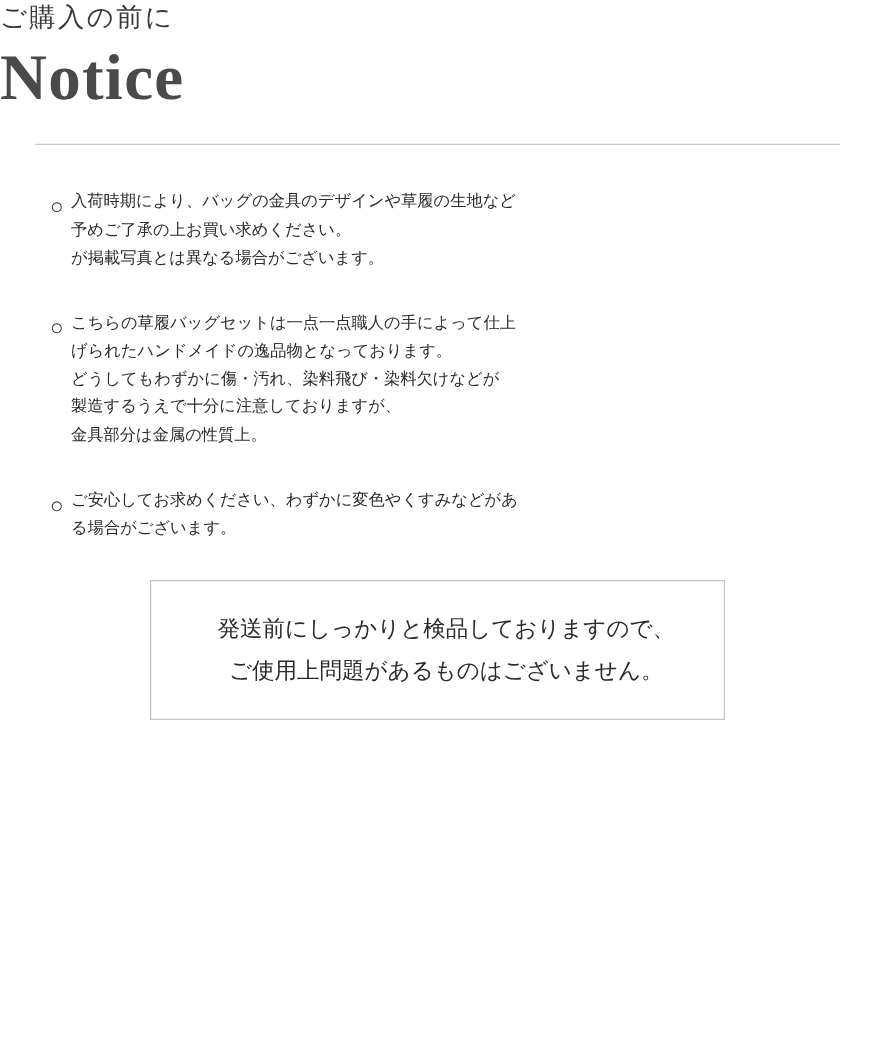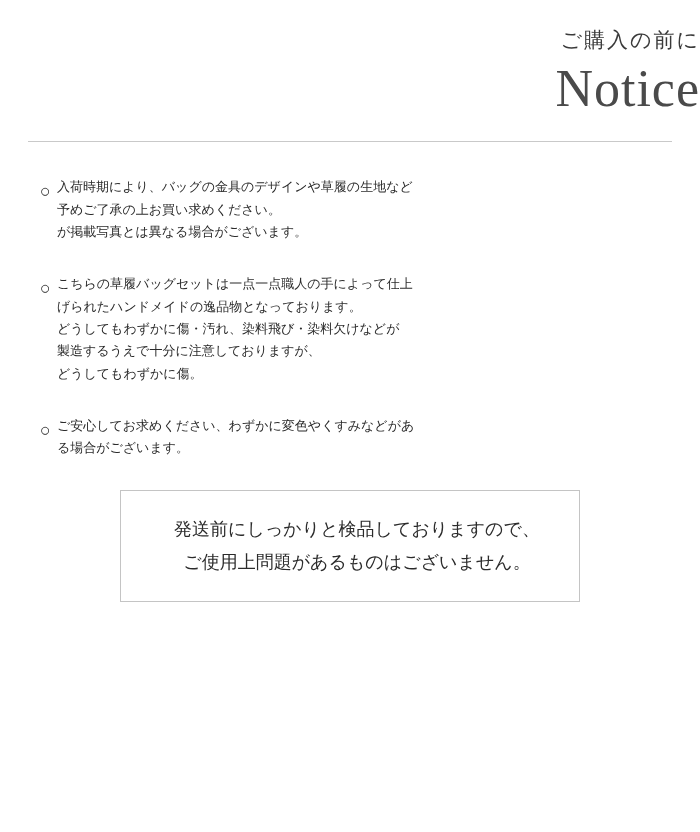--- a/index.html
+++ b/index.html
@@ -14,34 +14,33 @@
     color: #2b2b2b;
     overflow: hidden;
   }
   .page {
     width: 700px;
     height: 832px;
     position: relative;
     box-sizing: border-box;
   }
   .header {
-    text-align: right;
-    padding-top: 26px;
+    text-align: left;
   }
   .header .subtitle {
     font-family: "Liberation Serif", serif;
     font-size: 21px;
     letter-spacing: 2px;
     color: #3a3a3a;
     line-height: 1.4;
   }
   .header .title {
     font-family: "Liberation Serif", serif;
     font-size: 52px;
-    font-weight: 400;
+    font-weight: 700;
     letter-spacing: 1px;
     color: #4a4a4a;
     line-height: 1.15;
     margin-top: 4px;
   }
   .rule {
     border: 0;
     border-top: 1px solid #c9c9c9;
     margin: 22px 28px 0 28px;
   }
@@ -109,21 +108,21 @@
       </div>
     </div>
 
     <div class="note">
       <span class="bullet">○</span>
       <div class="note-body">
         <span class="note-line">こちらの草履バッグセットは一点一点職人の手によって仕上</span>
         <span class="note-line">げられたハンドメイドの逸品物となっております。</span>
         <span class="note-line">どうしてもわずかに傷・汚れ、染料飛び・染料欠けなどが</span>
         <span class="note-line">製造するうえで十分に注意しておりますが、</span>
-        <span class="note-line">どうしてもわずかに傷。</span>
+        <span class="note-line">金具部分は金属の性質上。</span>
       </div>
     </div>
 
     <div class="note">
       <span class="bullet">○</span>
       <div class="note-body">
         <span class="note-line">ご安心してお求めください、わずかに変色やくすみなどがあ</span>
         <span class="note-line">る場合がございます。</span>
       </div>
     </div>

